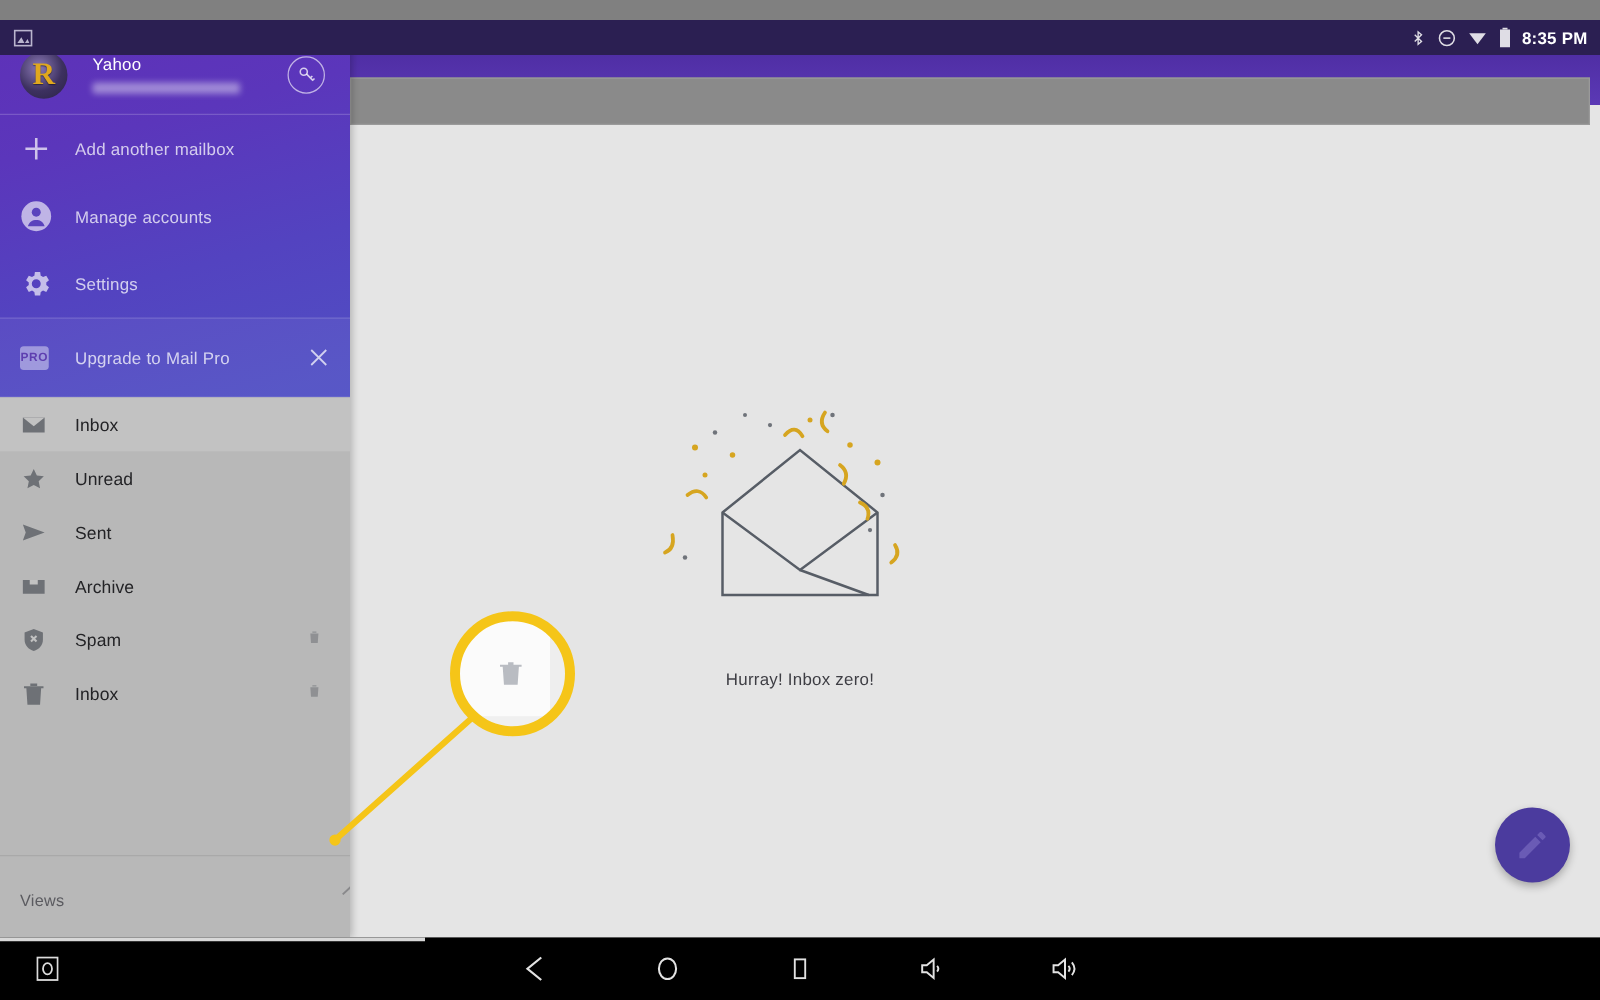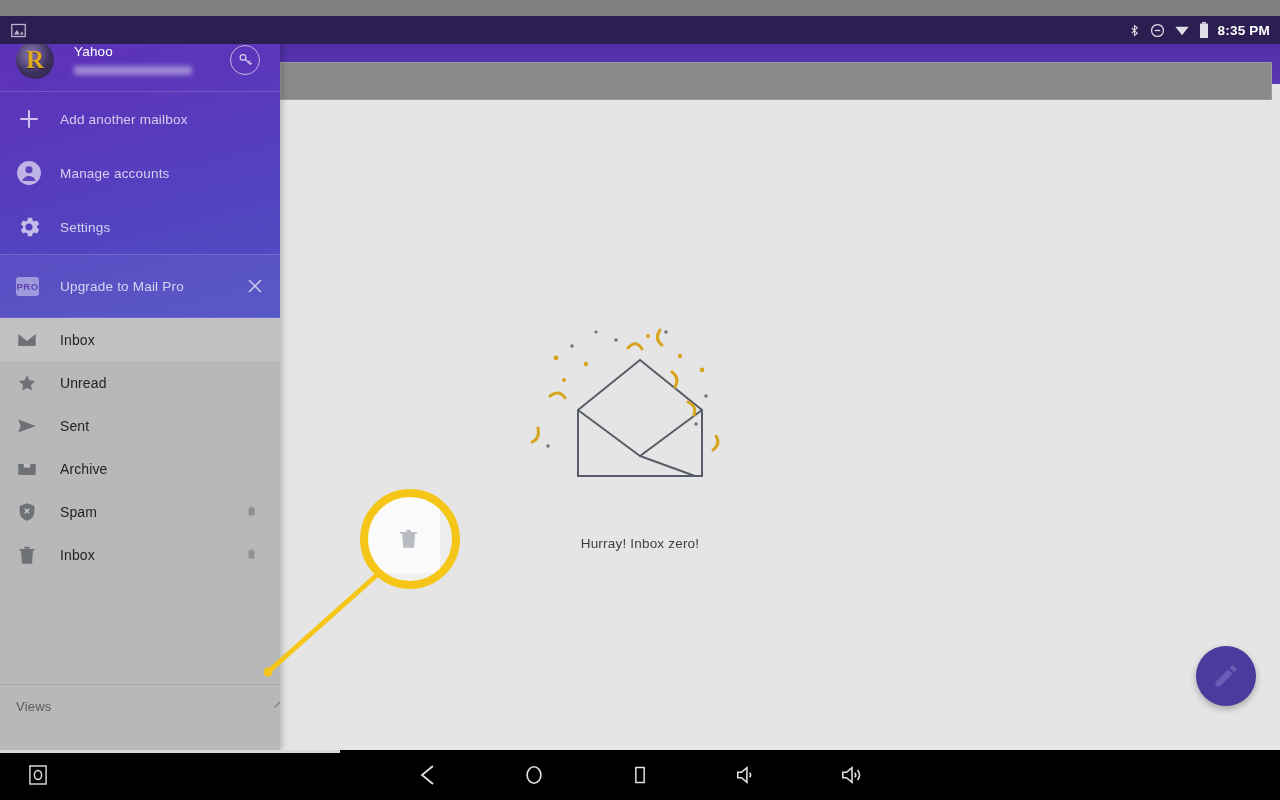--- a/index.html
+++ b/index.html
@@ -132,21 +132,21 @@
   .folder-row .icon-slot{ width:44px; flex:0 0 auto; display:flex; align-items:center; }
   .folder-row .label{ font-size:14px; color:#232326; letter-spacing:.1px; }
   .folder-row .trail-icon{
     position:absolute; right:22px; top:50%; transform:translateY(-50%);
     opacity:.55;
   }
 
   #views-section{
     position:absolute; left:0; bottom:22px; width:306px;
     border-top:1px solid #a9a9a9;
-    height:44px; display:flex; align-items:center; padding:0 16px;
+    height:44px; display:flex; align-items:flex-end; padding:0 16px;
     background:#b8b8b8;
   }
   #views-label{ font-size:13px; color:#5b5b60; letter-spacing:.2px; }
   #views-chevron{ margin-left:auto; opacity:.5; }
 
   
   #callout{
     position:absolute; left:0; top:28px; width:1280px; height:722px;
     pointer-events:none; z-index:60;
   }

